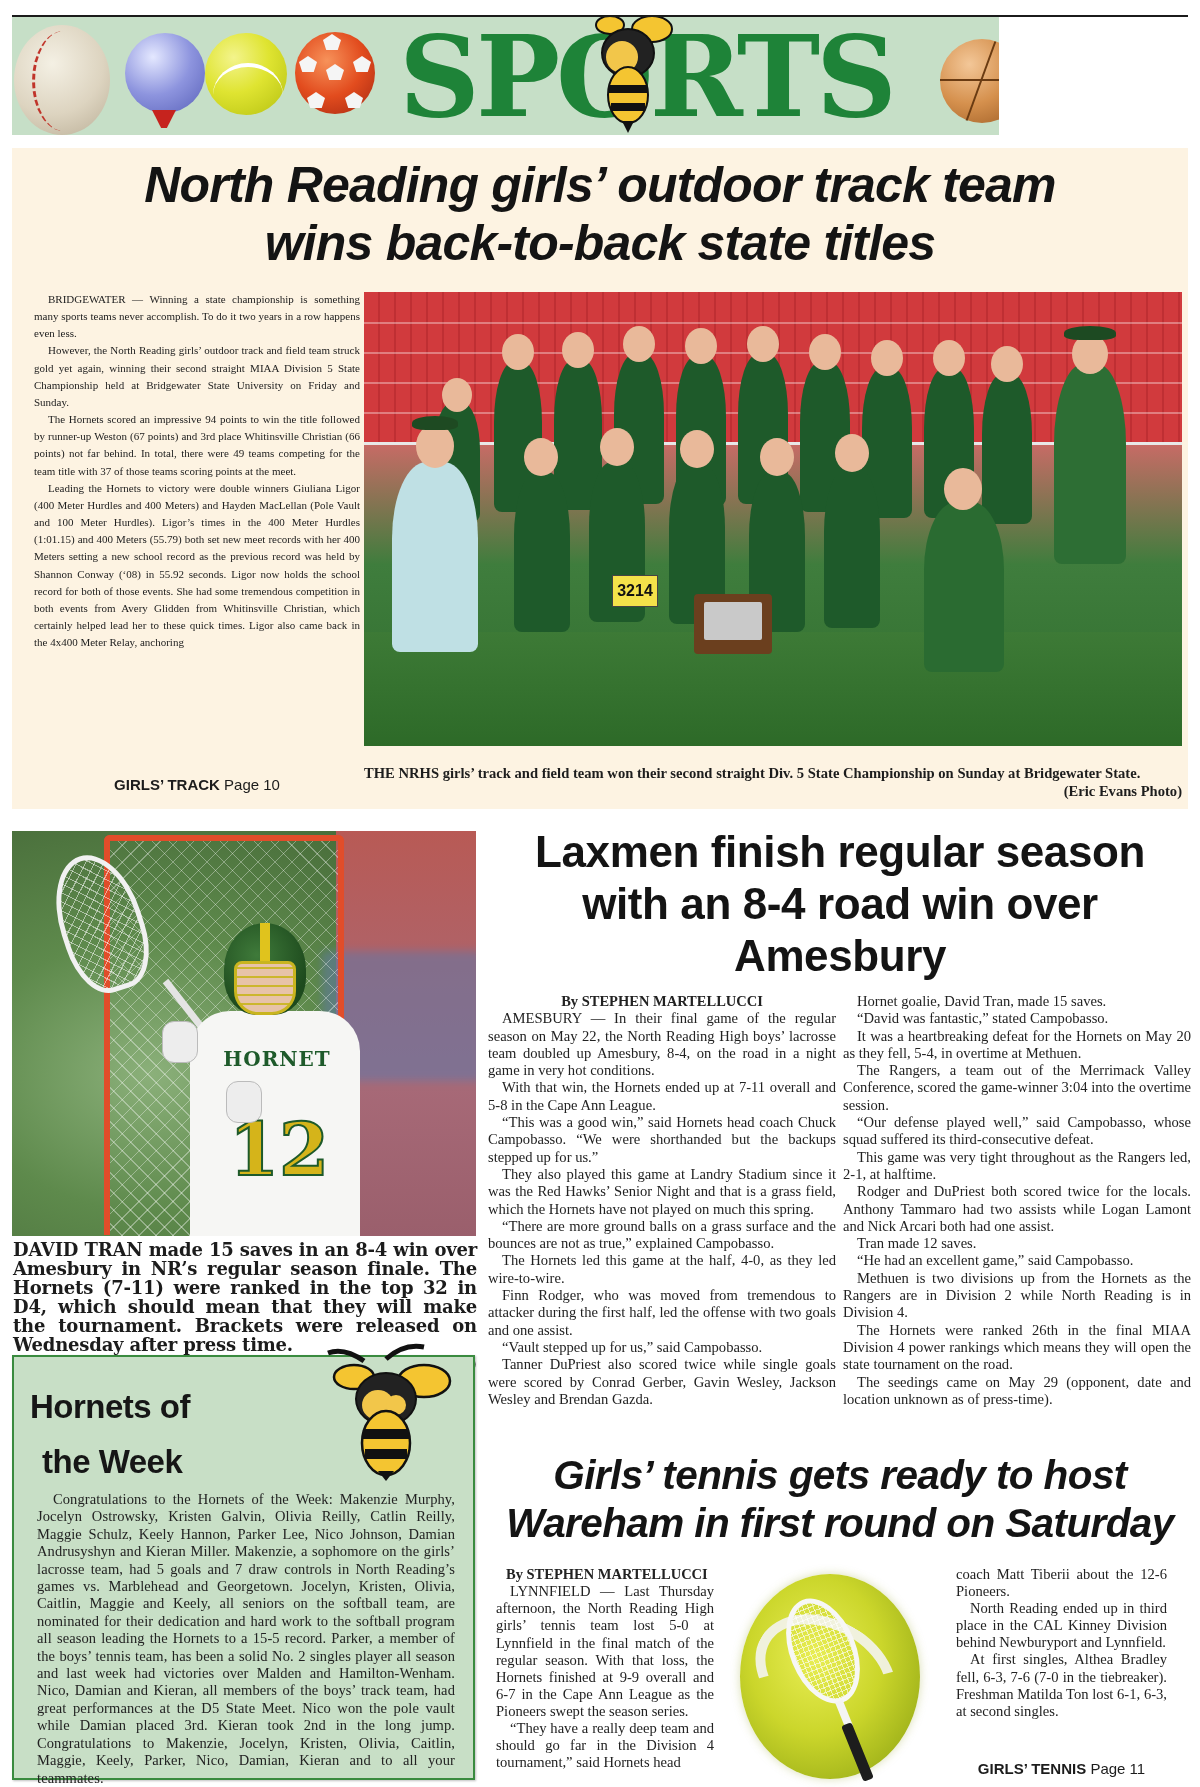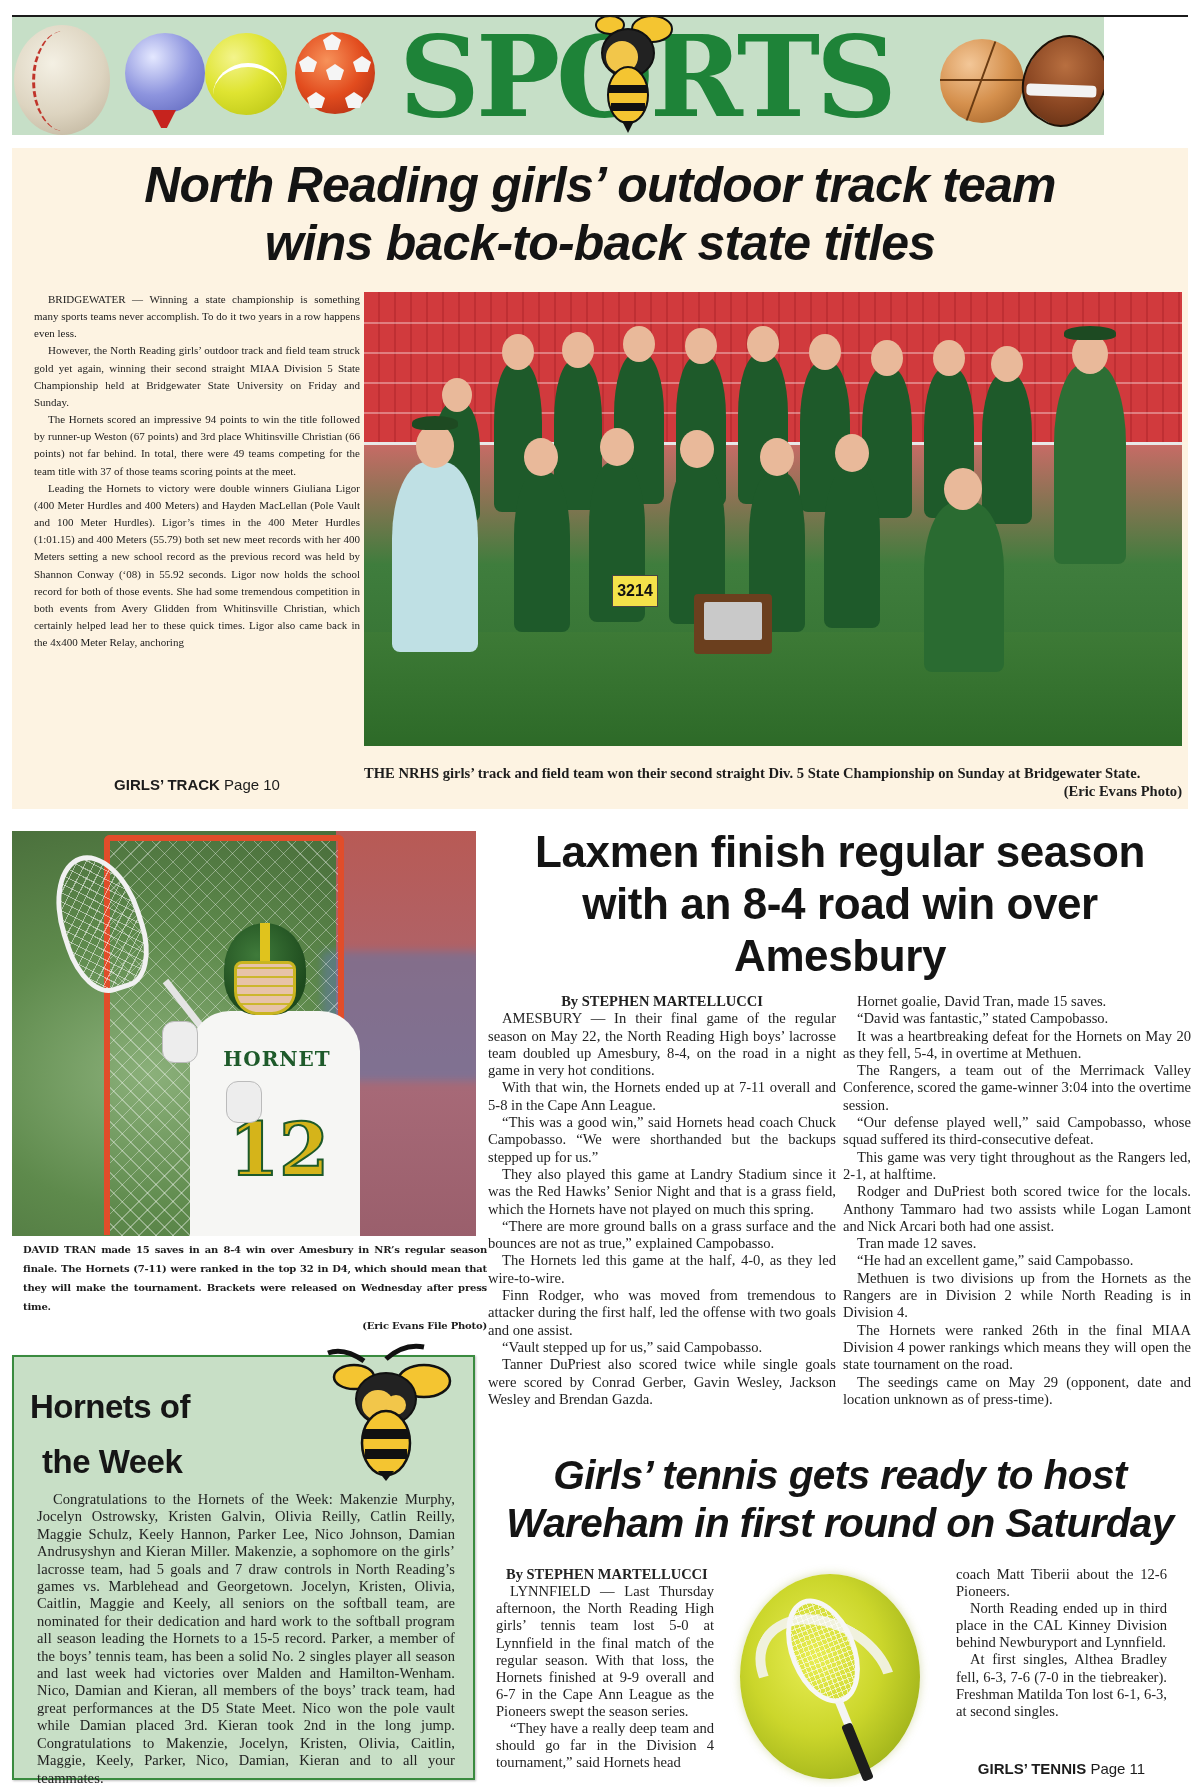--- a/index.html
+++ b/index.html
@@ -1,21 +1,21 @@
 <!DOCTYPE html>
 <html><head>
 <meta charset="utf-8">
 <style>
   * { box-sizing: border-box; margin: 0; padding: 0; }
   html, body { width: 1200px; height: 1787px; background: #ffffff; overflow: hidden; }
   body { position: relative; font-family: "Liberation Serif", "DejaVu Serif", serif; color: #1a1a1a; }
 
   
   .masthead-rule { position: absolute; left: 12px; top: 15px; width: 1176px; height: 2px; background: #1b1b1b; }
-  .masthead { position: absolute; left: 12px; top: 17px; width: 1092px; height: 118px; background: #c6dfc7; overflow: hidden; }
+  .masthead { position: absolute; left: 12px; top: 17px; width: 987px; height: 118px; background: #c6dfc7; overflow: hidden; }
   .ball { position: absolute; border-radius: 50%; }
   .ball.baseball { left: 2px; top: 8px; width: 96px; height: 110px; border-radius: 50% 50% 50% 50%;
     background: radial-gradient(circle at 40% 35%, #f4f0e4 0%, #ddd4c0 55%, #b9ad95 100%); }
   .ball.baseball::before { content: ""; position: absolute; left: 18px; top: 6px; width: 60px; height: 100px; border-left: 3px dashed #c0342a; border-radius: 50%; }
   .ball.golf { left: 113px; top: 16px; width: 80px; height: 80px;
     background: radial-gradient(circle at 35% 30%, #e4e8ff 0%, #8d94de 50%, #5860b8 100%); }
   .golf-tee { position: absolute; left: 140px; top: 93px; width: 24px; height: 18px; background: #c6231e; clip-path: polygon(0 0, 100% 0, 62% 100%, 38% 100%); }
   .ball.tennis { left: 193px; top: 16px; width: 82px; height: 82px;
     background: radial-gradient(circle at 35% 30%, #f3f48c 0%, #dfe431 45%, #b4c010 100%); }
   .ball.tennis::before { content: ""; position: absolute; left: 8px; top: 30px; width: 70px; height: 60px; border-top: 4px solid #ffffff; border-radius: 50%; }
@@ -73,21 +73,21 @@
   .stick-shaft { position: absolute; left: 150px; top: 150px; width: 7px; height: 250px; background: #e4e4e4; transform: rotate(-38deg); transform-origin: top; }
   .player-helmet { position: absolute; left: 212px; top: 92px; width: 82px; height: 92px; border-radius: 50% 50% 40% 40%; background: radial-gradient(circle at 40% 35%, #3f7a3a 0%, #1d4a1d 70%); }
   .helmet-stripe { position: absolute; left: 248px; top: 92px; width: 10px; height: 40px; background: #e0c31d; }
   .face-mask { position: absolute; left: 222px; top: 130px; width: 62px; height: 54px; border: 3px solid #c9b51f; border-radius: 8px 8px 24px 24px;
     background: repeating-linear-gradient(0deg, transparent 0 7px, rgba(201,181,31,0.9) 7px 9px), #e7c3a8; }
   .jersey { position: absolute; left: 178px; top: 180px; width: 170px; height: 230px; border-radius: 40px 40px 0 0; background: #f6f6f4; }
   .jersey-text { position: absolute; left: 200px; top: 216px; width: 130px; text-align: center; font-family: "DejaVu Serif", serif; font-weight: bold; font-size: 20px; color: #1e5a2a; letter-spacing: 1px; }
   .jersey-num { position: absolute; left: 212px; top: 276px; width: 110px; text-align: center; font-family: "DejaVu Serif", serif; font-weight: bold; font-size: 72px; color: #d5b41a; -webkit-text-stroke: 2px #1e5a2a; }
   .glove { position: absolute; width: 36px; height: 42px; border-radius: 12px; background: #ededed; border: 1px solid #bbb; }
 
-  .lax-caption { position: absolute; left: 23px; top: 1240px; width: 464px; font-family: "DejaVu Serif", serif; font-weight: bold; font-size: 10px; line-height: 19px; text-align: justify; color: #1c1c1c; letter-spacing: -0.2px; }
+  .lax-caption { position: absolute; left: 13px; top: 1240px; width: 464px; font-family: "DejaVu Serif", serif; font-weight: bold; font-size: 18px; line-height: 19px; text-align: justify; color: #1c1c1c; letter-spacing: -0.2px; }
   .lax-caption .credit { display: block; text-align: right; }
 
   .lax-headline { position: absolute; left: 490px; top: 826px; width: 700px; text-align: center; font-family: "Liberation Sans", sans-serif; font-weight: bold; font-size: 44px; line-height: 52px; color: #141414; letter-spacing: -0.4px; }
   .byline { font-family: "Liberation Serif", serif; font-weight: bold; font-size: 14.5px; text-align: center; line-height: 17.3px; }
   .lax-col { position: absolute; top: 993px; width: 348px; font-size: 14.6px; line-height: 17.3px; text-align: justify; color: #222; }
   .lax-col p { text-indent: 14px; }
   .lax-col1 { left: 488px; }
   .lax-col2 { left: 843px; }
 
   

